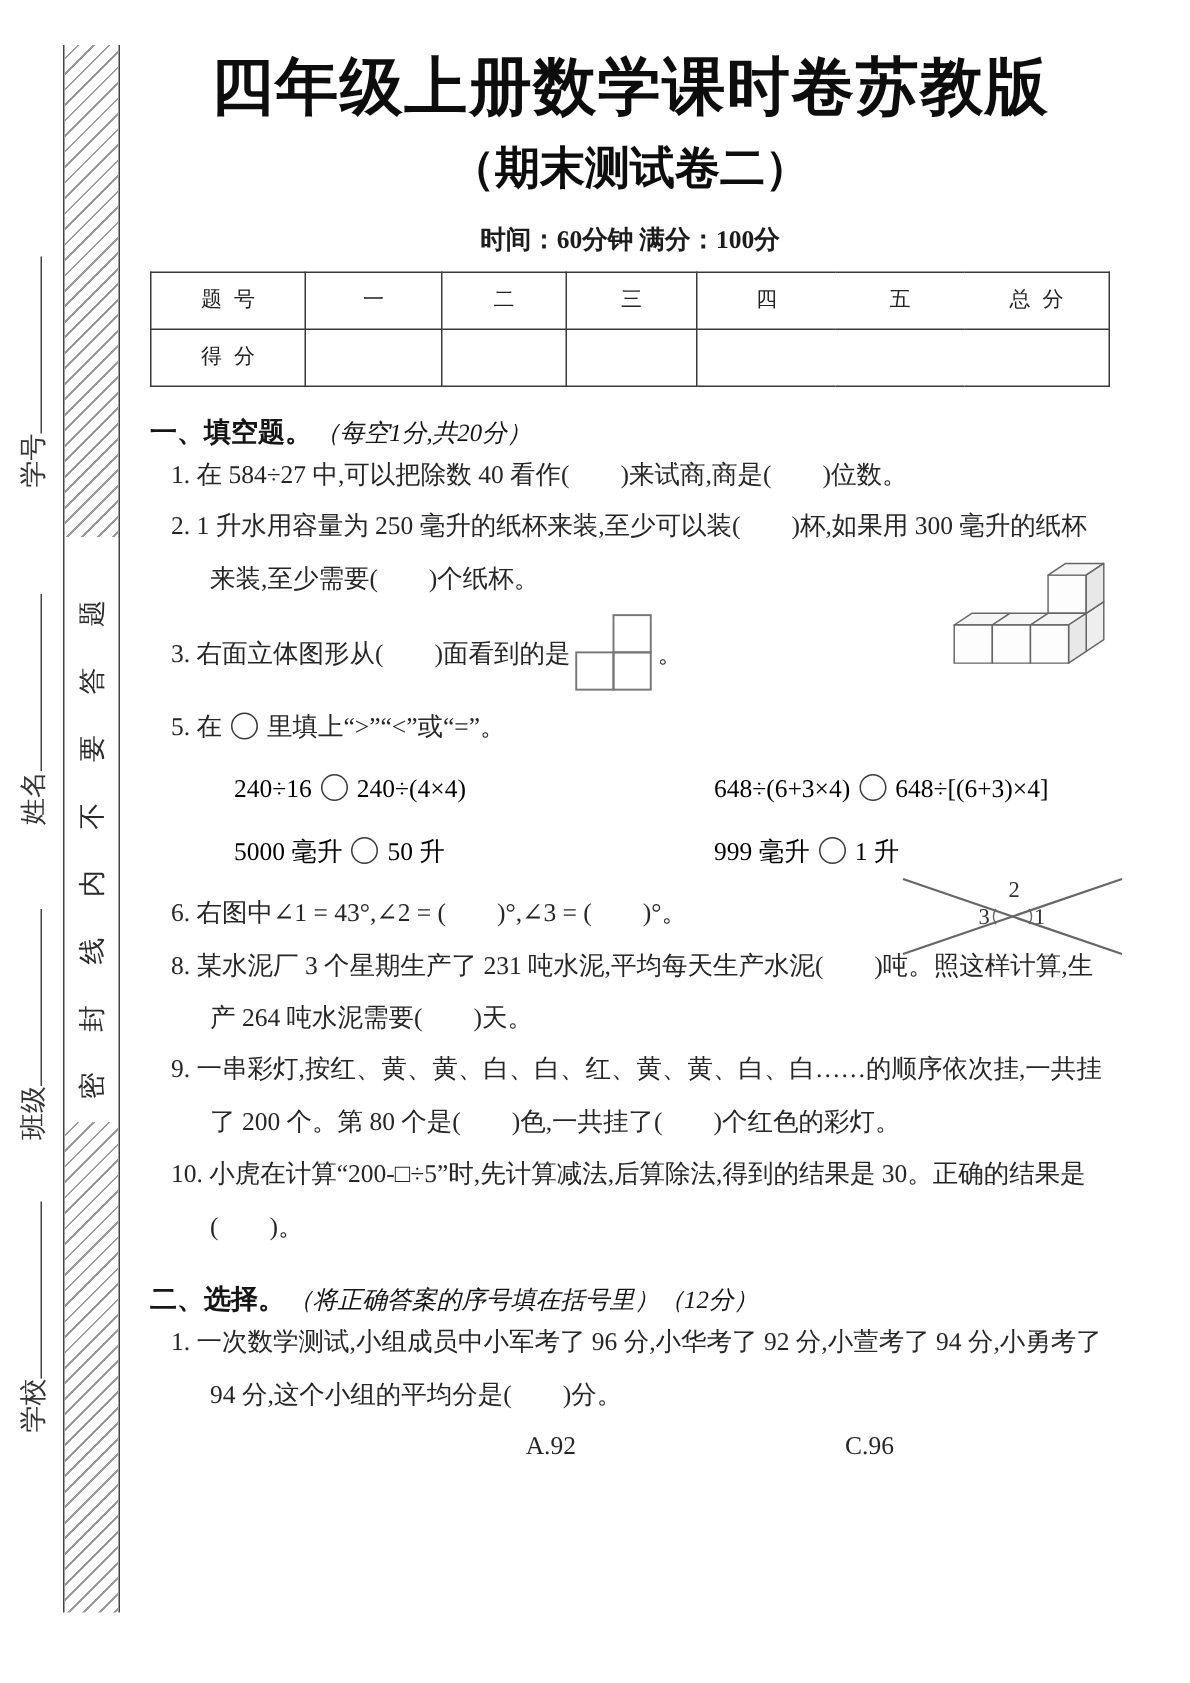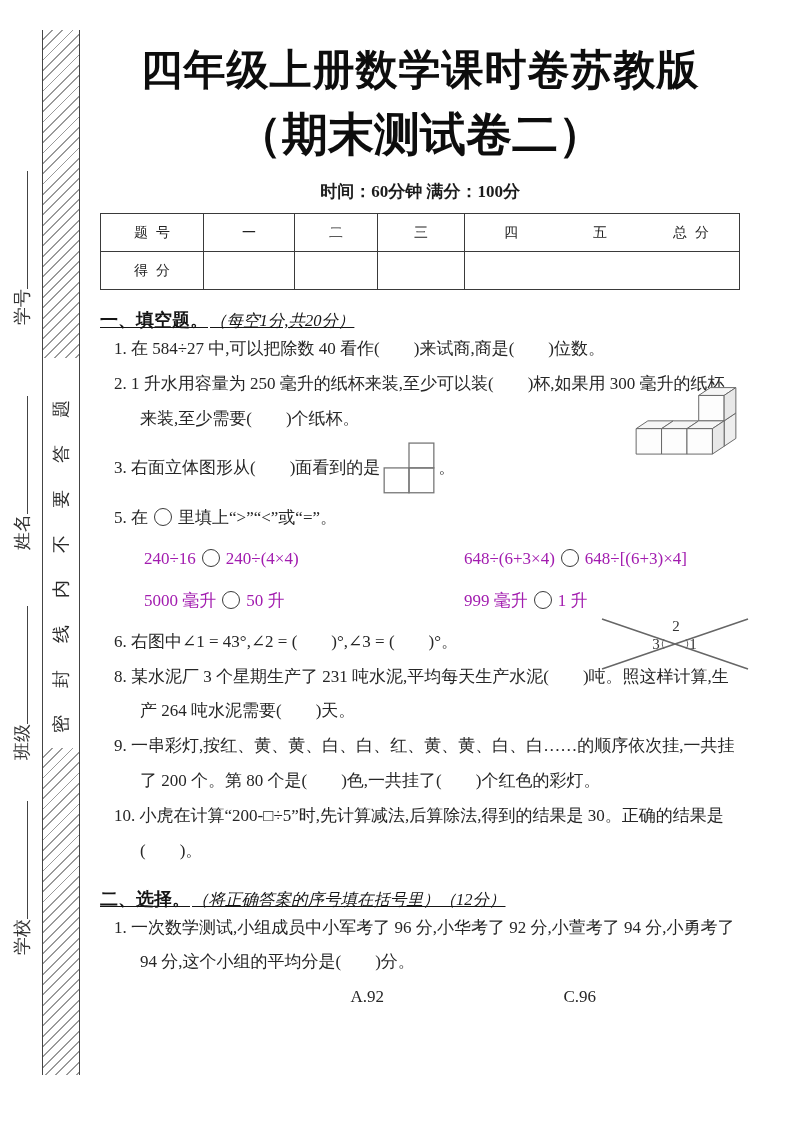--- a/index.html
+++ b/index.html
@@ -26,54 +26,54 @@
     flex:1;
     background:repeating-linear-gradient(135deg,transparent 0 6px,#9a9a9a 6px 7.3px);
   }
   .seal-text{height:390px;position:relative;}
   .seal-text span{
     position:absolute;left:50%;top:50%;
     transform:translate(-50%,-50%) rotate(-90deg);
     white-space:nowrap;font-size:18px;letter-spacing:27px;color:#2a2a2a;
   }
   
-  .main{position:absolute;left:100px;top:12px;width:640px;}
+  .main{position:absolute;left:100px;top:0;width:640px;}
   .title{
     font-family:"Liberation Sans","DejaVu Sans",sans-serif;
     font-weight:900;font-size:42px;line-height:1.25;
     text-align:center;margin:32px 0 0 0;color:#0d0d0d;letter-spacing:1px;
   }
   .subtitle{
     font-family:"Liberation Sans","DejaVu Sans",sans-serif;
-    font-weight:900;font-size:46px;line-height:1.3;
+    font-weight:900;font-size:30px;line-height:1.3;
     text-align:center;margin:8px 0 0 0;color:#0d0d0d;
   }
   .meta{text-align:center;font-weight:bold;margin-top:16px;font-size:17px;color:#1c1c1c;}
   
   .score-table{width:100%;border-collapse:collapse;margin-top:10px;table-layout:fixed;}
   .score-table td{
     border:1.3px solid #3a3a3a;height:35px;text-align:center;
     font-size:14px;color:#222;
   }
   .score-table td.sp{letter-spacing:8px;text-indent:8px;}
   .score-table td.nbr{border-right:none;}
   .score-table td.nbl{border-left:none;}
   
-  .sec-head{font-weight:bold;font-size:18px;margin:18px 0 0 0;color:#151515;text-decoration:underline;}
+  .sec-head{font-weight:bold;font-size:18px;margin:18px 0 0 0;color:#151515;}
   .sec-note{font-weight:normal;font-style:italic;font-size:16.5px;margin-left:2px;}
   .q{
     line-height:2.05;margin-left:14px;padding-left:26px;text-indent:-26px;
     color:#262626;
   }
   .qwrap{position:relative;}
   .q3row{display:flex;align-items:center;text-indent:0;padding-left:0;margin:4px 0 4px 14px;}
   .fig2d{margin:0 2px;}
   .cmp{
     display:grid;grid-template-columns:320px 1fr;
-    margin:2px 0 2px 44px;line-height:2.5;color:#a21caf;
+    margin:2px 0 2px 56px;line-height:2.5;color:#000000;
   }
   .cir{
     display:inline-block;width:16px;height:16px;border:1.3px solid #3a3a3a;
     border-radius:50%;vertical-align:-3px;margin:0 6px;
   }
   .opts{
     display:grid;grid-template-columns:250px 212px 1fr;
     margin-left:14px;padding-left:20px;line-height:2.05;color:#262626;text-align:right;
   }
   

